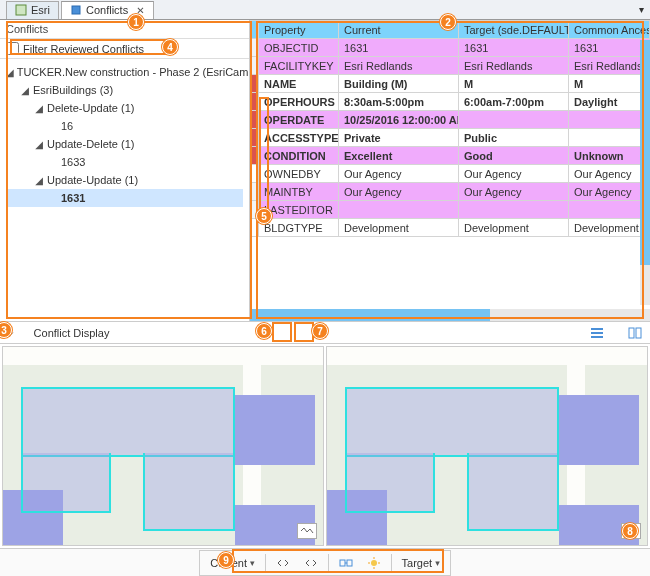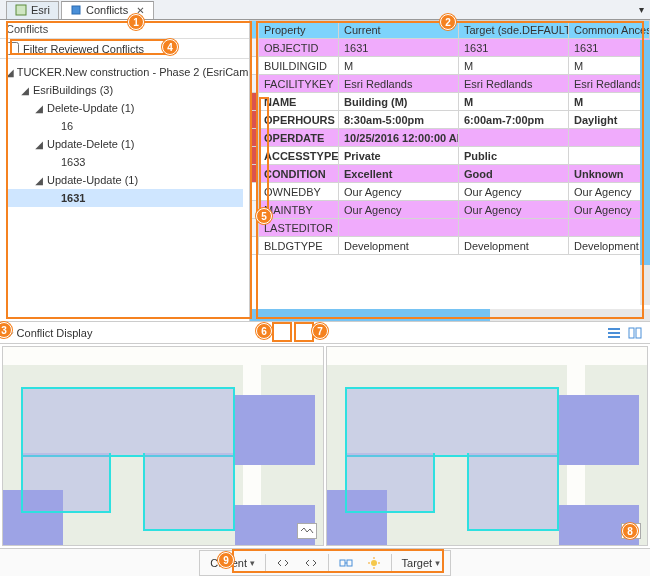--- a/index.html
+++ b/index.html
@@ -170,21 +170,21 @@
     left: 0; top: 0;
     width: 100%; height: 85%;
     background: #76c3f3;
   }
   
   .section-header {
     display: flex;
     align-items: center;
     height: 22px;
     padding: 0 6px;
-    gap: 3px;
+    gap: 20px;
     border-bottom: 1px solid #ccc;
   }
   .section-header .chev { font-size: 10px; color: #555; }
   .section-header .sp { flex: 1; }
   .icon-btn {
     width: 18px; height: 18px;
     display: flex;
     align-items: center;
     justify-content: center;
     border: 1px solid transparent;
@@ -372,29 +372,20 @@
           </thead>
           <tbody id="grid-body">
               <tr class="row-alt">
                 <td class="marker-col">
                   <div></div>
                 </td>
                 <td>OBJECTID</td>
                 <td>1631</td>
                 <td>1631</td>
                 <td>1631</td>
-              </tr>
-              <tr>
-                <td class="marker-col">
-                  <div></div>
-                </td>
-                <td>BUILDINGID</td>
-                <td>M</td>
-                <td>M</td>
-                <td>M</td>
               </tr>
               <tr class="row-alt">
                 <td class="marker-col">
                   <div></div>
                 </td>
                 <td>FACILITYKEY</td>
                 <td>Esri Redlands</td>
                 <td>Esri Redlands</td>
                 <td>Esri Redlands</td>
               </tr>

